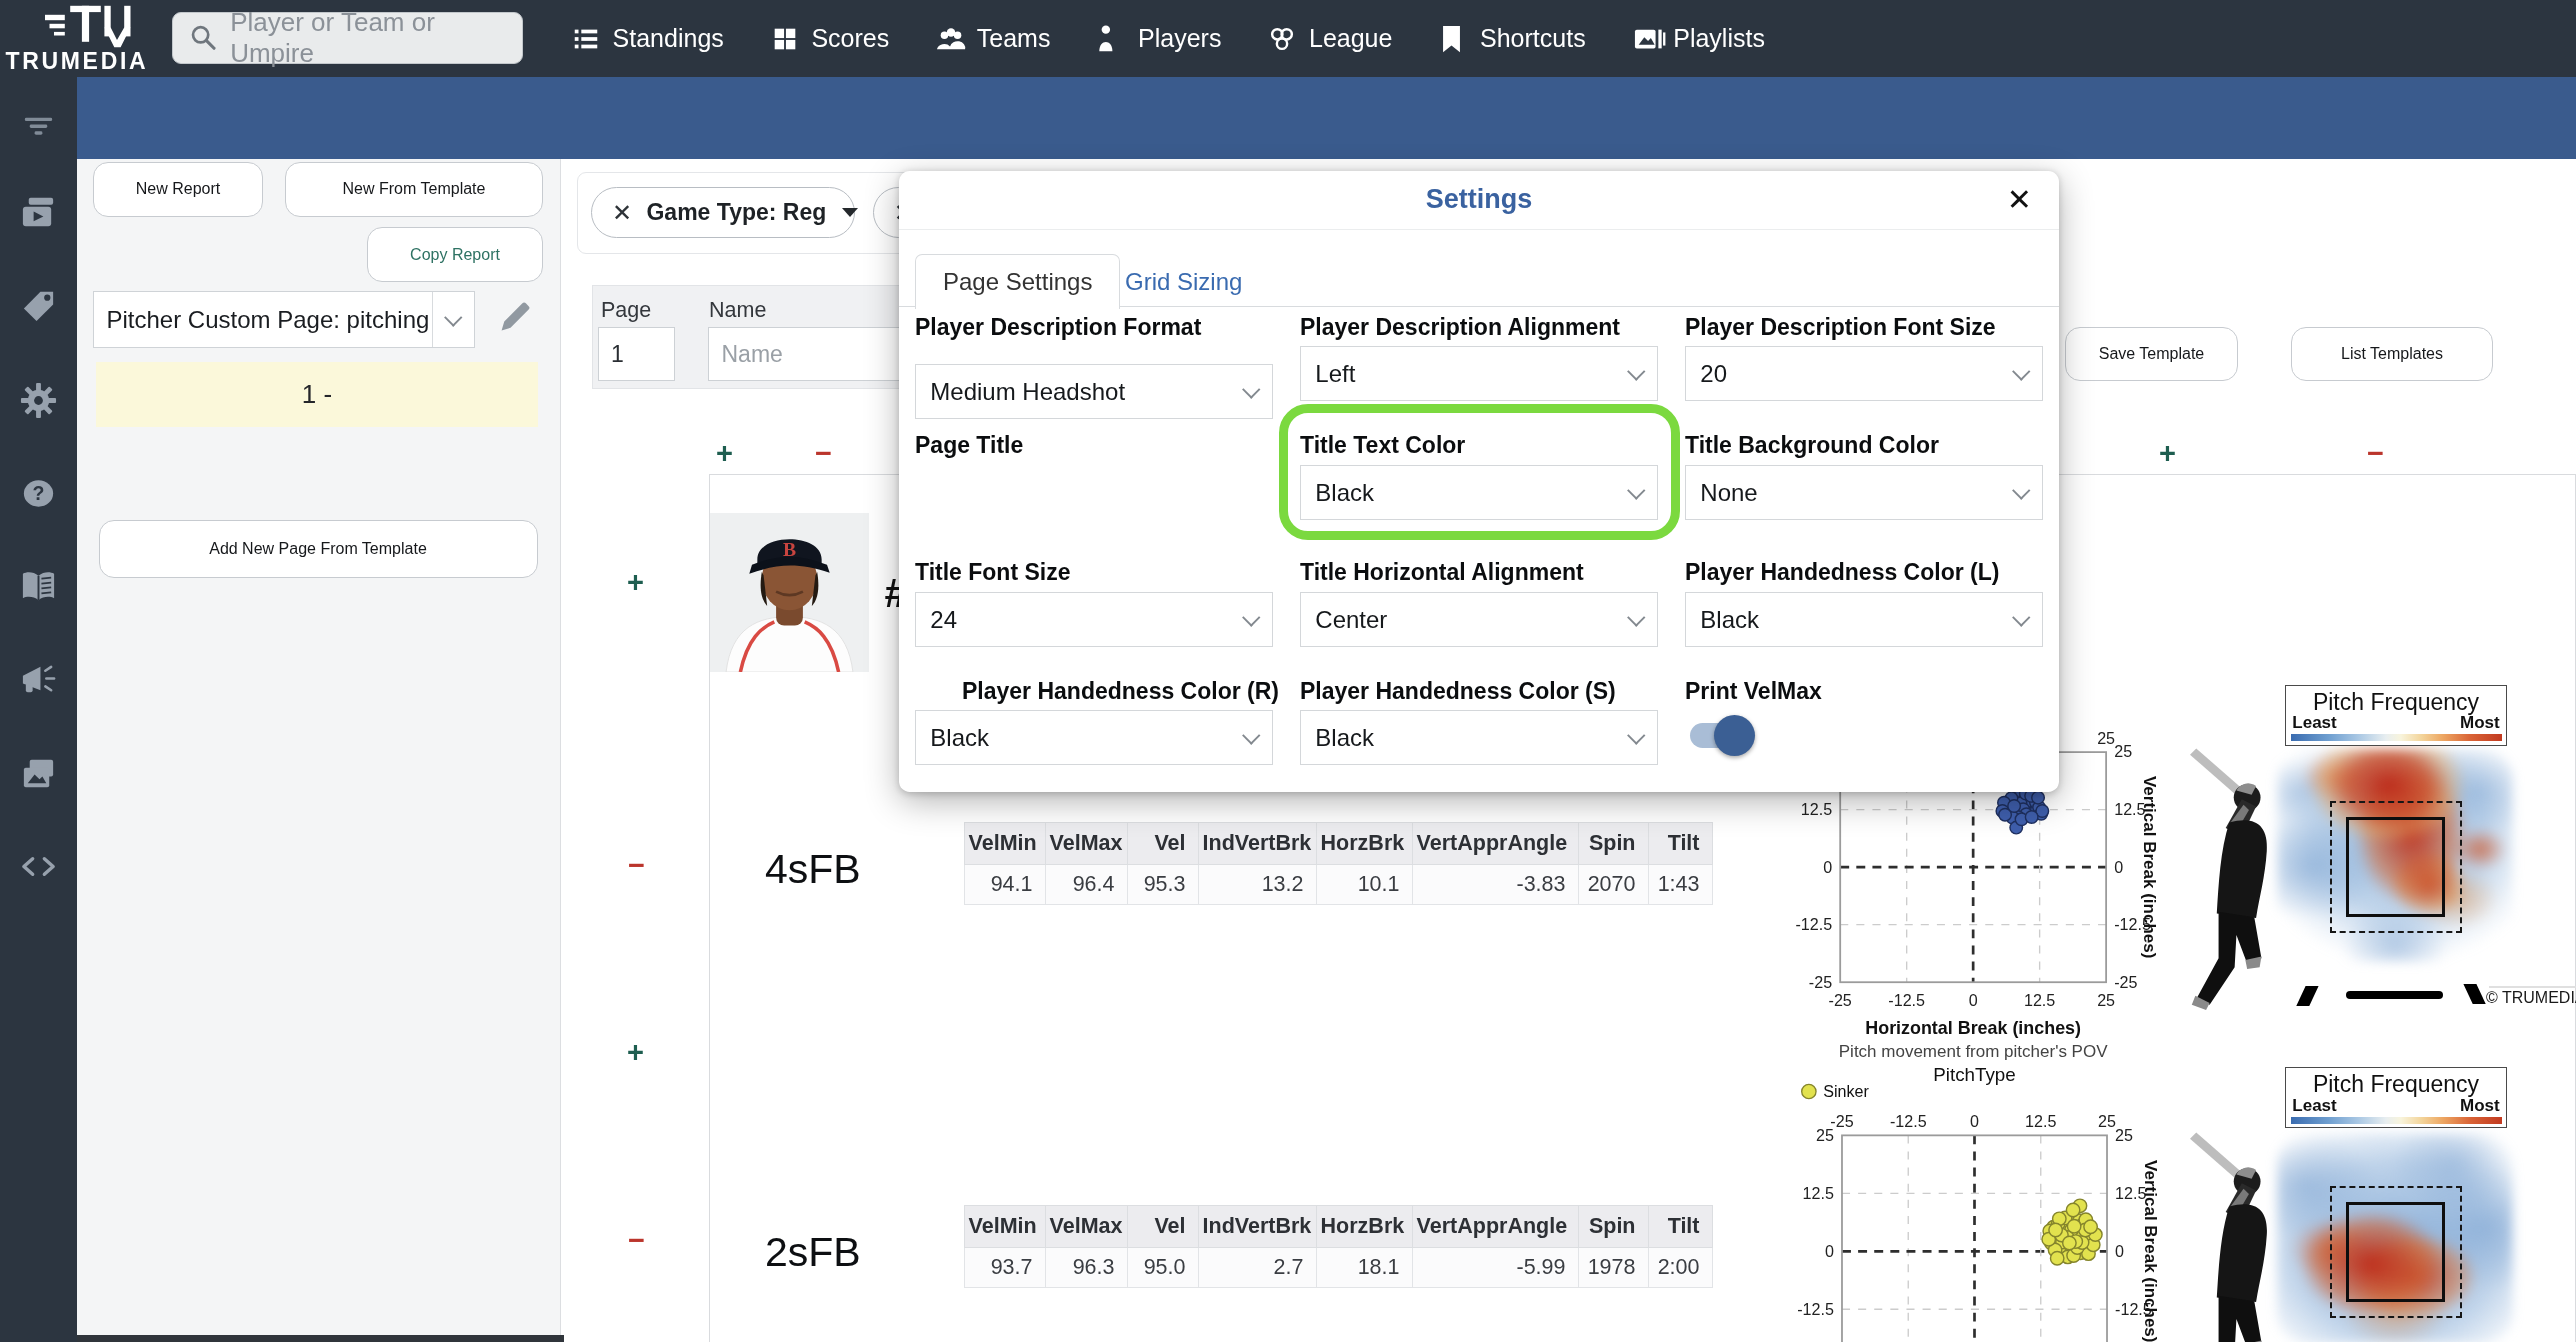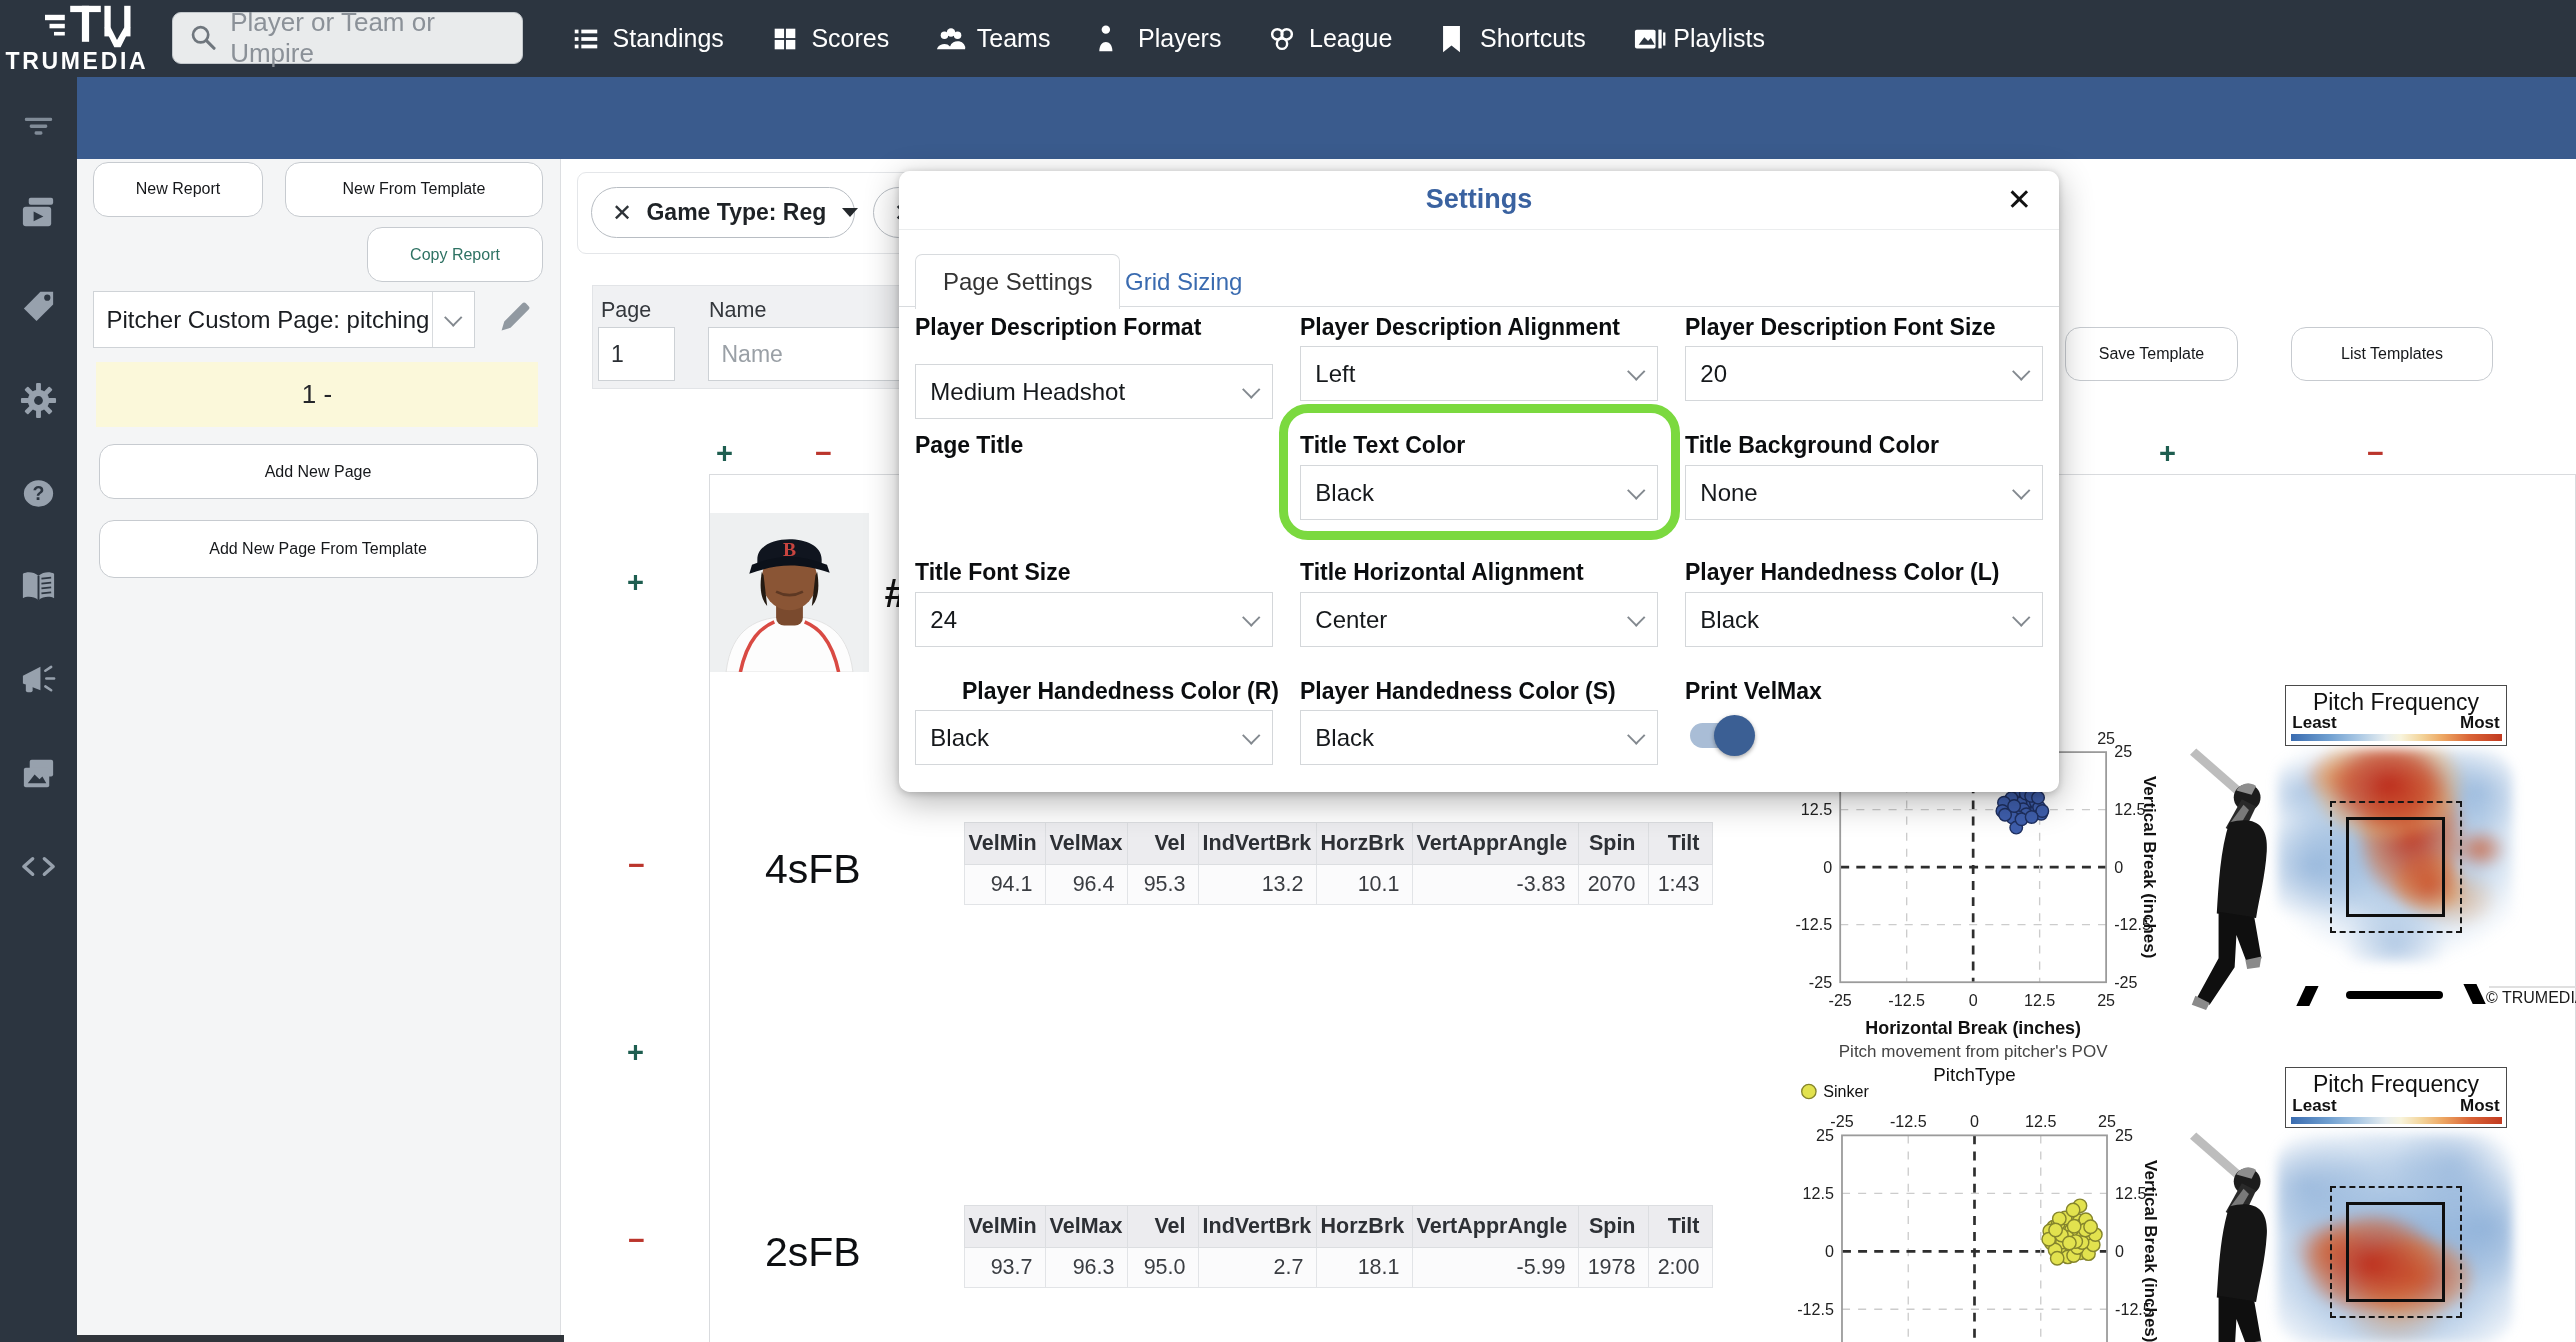--- a/index.html
+++ b/index.html
@@ -300,23 +300,20 @@
       <span class="val">Pitcher Custom Page: pitching -...</span>
       <span class="chev-box">
           <span class="chev"></span>
         </span>
     </div>
     <svg class="pencil" viewBox="0 0 38 38">
       <path d="M4,34 L7,24 L27,4 a3,3 0 0 1 4.4,0 l2.6,2.6 a3,3 0 0 1 0,4.4 L14,31 Z" fill="#9199a1"></path>
     </svg>
     <div class="yellow-row">
         <span>1 -</span>
-      </div>
-    <div class="btn" style="left:21.5px;top:285px;width:439px;height:55px;">
-        <span>Add New Page</span>
       </div>
     <div class="btn" style="left:21.5px;top:361px;width:439px;height:58px;">
         <span>Add New Page From Template</span>
       </div>
   </section>
 
   <div class="filter-wrap">
     <div class="pill" style="left:13.4px;width:264px;">
       <span class="pill-x">✕</span>
       <span class="pill-label">Game Type: Reg</span>

